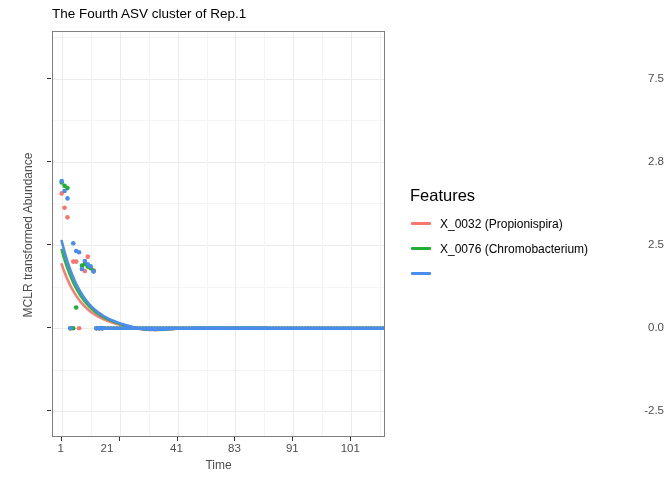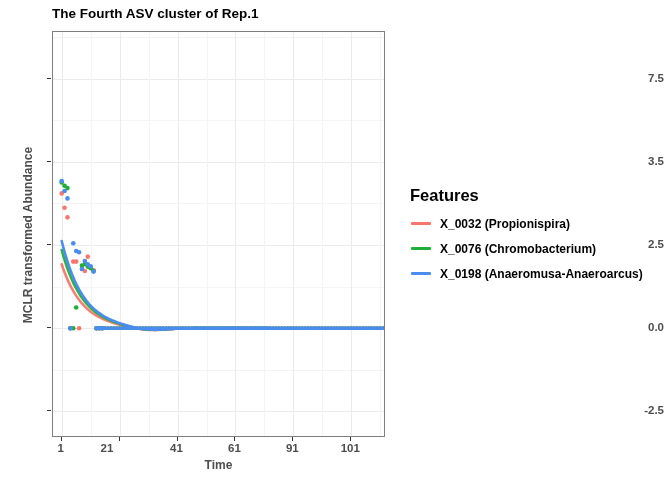--- a/index.html
+++ b/index.html
@@ -13,21 +13,20 @@
     font-family: "Liberation Sans", sans-serif;
     overflow: hidden;
     position: relative;
   }
   #figure {
     position: absolute;
     left: 0;
     top: 0;
     width: 672px;
     height: 364px;
-    font-weight: bold;
   }
   .plot-title {
     position: absolute;
     left: 52px;
     top: 6px;
     font-size: 13.5px;
     color: #000000;
     white-space: nowrap;
   }
   .axis-title-y {
@@ -175,33 +174,33 @@
   <div class="axis-title-y">MCLR transformed Abundance</div>
   <div class="axis-title-x">Time</div>
 
   <div id="y-tick-labels">
       <div class="ytick-label" style="top: 410.377px;">-2.5</div>
       <div class="ytick-mark" style="top: 410.377px;"></div>
       <div class="ytick-label" style="top: 327.18px;">0.0</div>
       <div class="ytick-mark" style="top: 327.18px;"></div>
       <div class="ytick-label" style="top: 243.984px;">2.5</div>
       <div class="ytick-mark" style="top: 243.984px;"></div>
-      <div class="ytick-label" style="top: 160.787px;">3.5</div>
+      <div class="ytick-label" style="top: 160.787px;">2.8</div>
       <div class="ytick-mark" style="top: 160.787px;"></div>
       <div class="ytick-label" style="top: 77.5902px;">7.5</div>
       <div class="ytick-mark" style="top: 77.5902px;"></div>
     </div>
   <div id="x-tick-labels">
       <div class="xtick-label" style="left: 60.687px;">1</div>
       <div class="xtick-mark" style="left: 60.687px;"></div>
       <div class="xtick-label" style="left: 107px;">21</div>
       <div class="xtick-mark" style="left: 118.6px;"></div>
       <div class="xtick-label" style="left: 176.513px; text-align: right;">41</div>
       <div class="xtick-mark" style="left: 176.513px;"></div>
-      <div class="xtick-label" style="left: 234.426px;">61</div>
+      <div class="xtick-label" style="left: 234.426px;">83</div>
       <div class="xtick-mark" style="left: 234.426px;"></div>
       <div class="xtick-label" style="left: 292.339px;">91</div>
       <div class="xtick-mark" style="left: 292.339px;"></div>
       <div class="xtick-label" style="left: 350.252px;">101</div>
       <div class="xtick-mark" style="left: 350.252px;"></div>
     </div>
 
   <div class="panel">
     <div id="gridlines">
         <div class="grid-major-h" style="top: 379.4px;"></div>
@@ -593,18 +592,17 @@
             <span class="kline" style="background: rgb(31, 175, 56);"></span>
             <span class="kdot" style="background: rgb(31, 175, 56);"></span>
           </span>
           <span class="legend-label">X_0076 (Chromobacterium)</span>
         </div>
         <div class="legend-item">
           <span class="legend-key">
             <span class="kline" style="background: rgb(74, 140, 240);"></span>
             <span class="kdot" style="background: rgb(74, 140, 240);"></span>
           </span>
-          <span class="legend-label">X_0198 (Anaeromusa-Anaeroarcus)</span>
         </div>
       </div>
   </div>
 
 </div>
 
 </body></html>

